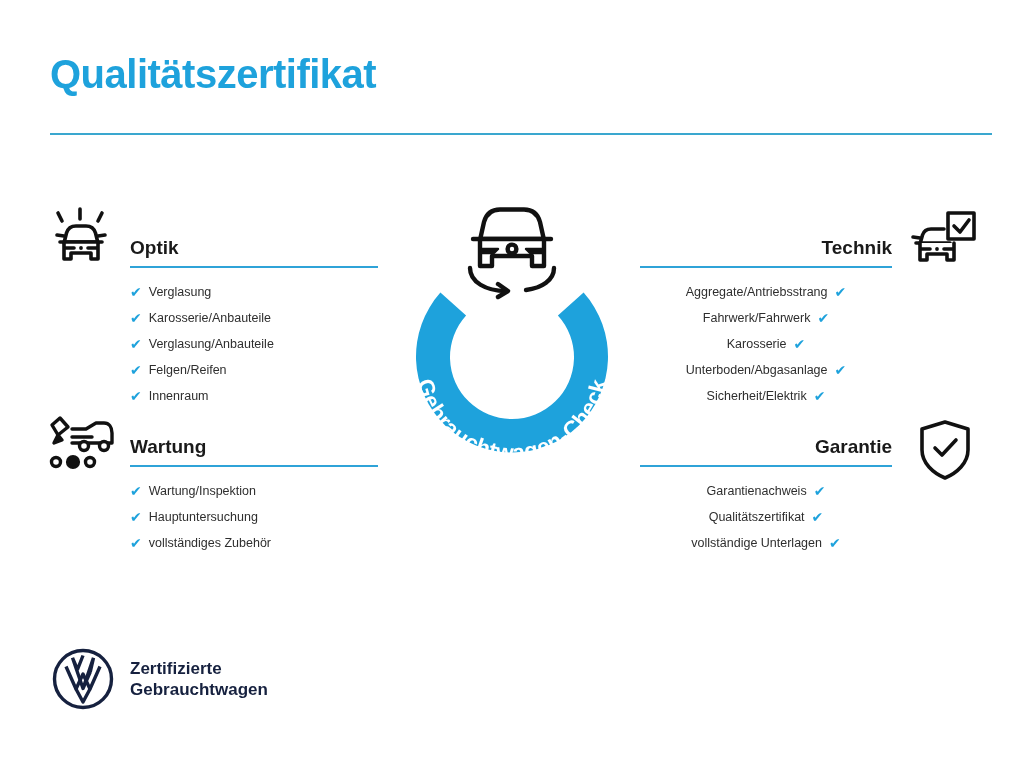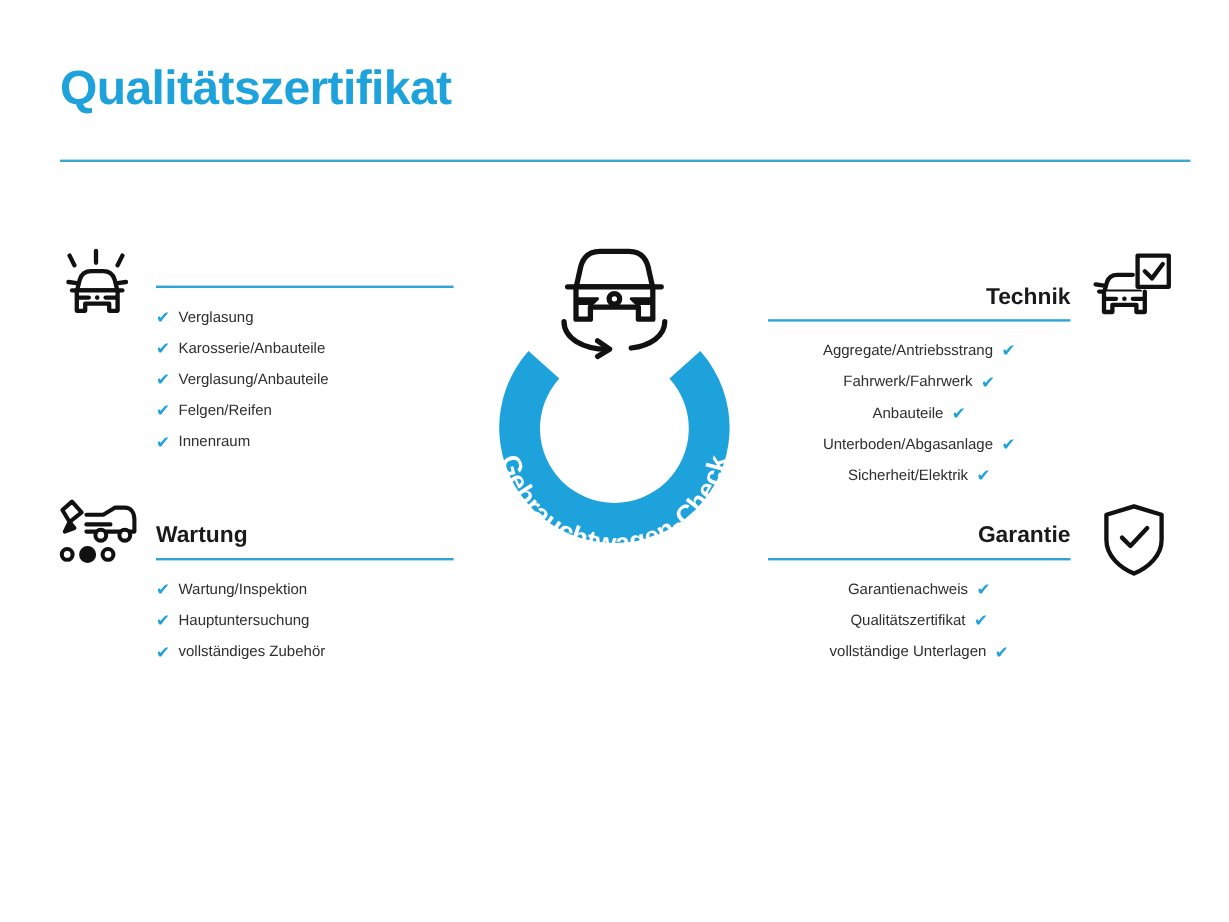--- a/index.html
+++ b/index.html
@@ -201,20 +201,21 @@
   </div>
 
   <div class="sec-icon icon-garantie">
     <svg width="58" height="64" viewBox="0 0 58 64" fill="none" stroke="#111" stroke-width="3.6" stroke-linecap="round" stroke-linejoin="round">
       <path d="M29 4 L52 11 L52 32 C52 45 41 55 29 60 C17 55 6 45 6 32 L6 11 Z" fill="#fff"></path>
       <path d="M19 30 L26 37 L40 22"></path>
     </svg>
   </div>
 
   <div class="section sec-optik left">
+    <div class="sec-heading">Optik</div>
     <div class="sec-rule"></div>
     <ul class="sec-list">
       <li>
           <span class="check">✔</span>
           <span>Verglasung</span>
         </li>
       <li>
           <span class="check">✔</span>
           <span>Karosserie/Anbauteile</span>
         </li>
@@ -258,21 +259,21 @@
     <ul class="sec-list">
       <li>
           <span>Aggregate/Antriebsstrang</span>
           <span class="check">✔</span>
         </li>
       <li>
           <span>Fahrwerk/Fahrwerk</span>
           <span class="check">✔</span>
         </li>
       <li>
-          <span>Anbauteile</span>
+          <span>Karosserie</span>
           <span class="check">✔</span>
         </li>
       <li>
           <span>Unterboden/Abgasanlage</span>
           <span class="check">✔</span>
         </li>
       <li>
           <span>Sicherheit/Elektrik</span>
           <span class="check">✔</span>
         </li>
@@ -317,14 +318,26 @@
       <path d="M28 53 L44 53 L40 57 L28 57 Z" fill="#111" stroke-width="2.4"></path>
       <path d="M88 53 L72 53 L76 57 L88 57 Z" fill="#111" stroke-width="2.4"></path>
       <circle cx="58" cy="53" r="4.4" fill="#fff"></circle>
       <path d="M16 72 C16 86 32 95 52 95"></path>
       <path d="M44 88 L54 95 L44 101" fill="none"></path>
       <path d="M100 72 C100 84 88 92 72 94"></path>
     </svg>
 
   </div>
 
+  <div class="footer">
+    <svg width="62" height="62" viewBox="0 0 62 62">
+      <circle cx="31" cy="31" r="28.5" fill="#fff" stroke="#16213f" stroke-width="3.4"></circle>
+      <path d="M31 7.5 L25.5 21.5 L20.5 9.8 M20.5 9.8 L31 40.5 L38.2 24 M38.2 24 L41.5 9.8 M41.5 9.8 L31 40.5" fill="none" stroke="#16213f" stroke-width="3.4" stroke-linejoin="round"></path>
+      <path d="M14 18.5 L24 41 L31 26 L38 41 L48 18.5" fill="none" stroke="#16213f" stroke-width="3.4" stroke-linejoin="round"></path>
+      <path d="M24 41 L31 54 L38 41" fill="none" stroke="#16213f" stroke-width="3.4" stroke-linejoin="round"></path>
+    </svg>
+    <div class="footer-text">
+      <div>Zertifizierte</div>
+      <div>Gebrauchtwagen</div>
+    </div>
+  </div>
 
 </div>
 
 </body></html>

